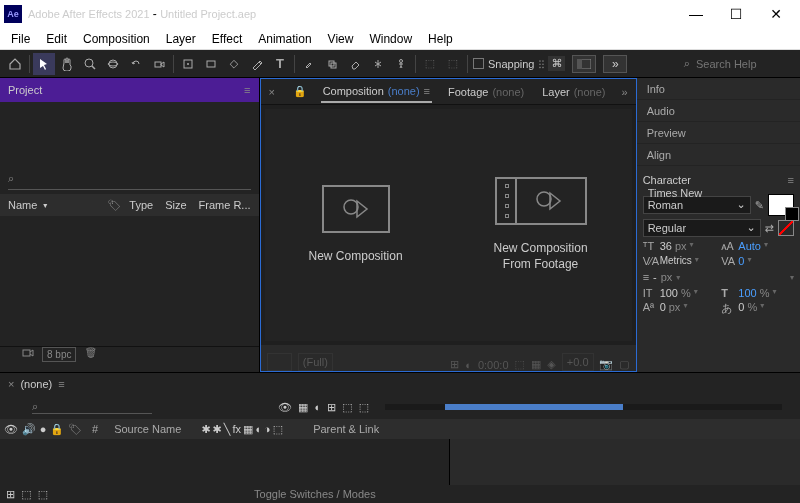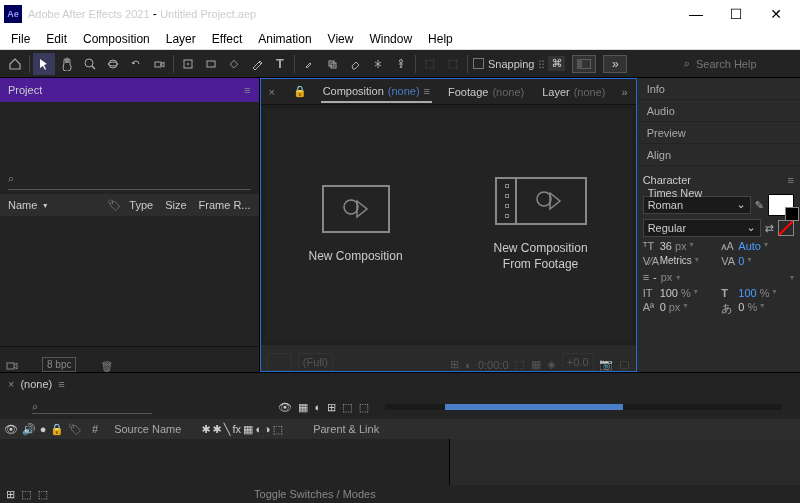--- a/index.html
+++ b/index.html
@@ -26,21 +26,21 @@
 .panel-tab .menu-icon{margin-left:auto;color:#888}
 .proj-header{height:62px;padding:6px}
 .proj-search{height:22px;margin:4px 8px;display:flex;align-items:center;gap:4px;border-bottom:1px solid #555}
 .proj-search .icon{color:#888}
 .proj-search input{background:transparent;border:none;flex:1;outline:none;color:#ccc}
 .proj-cols{height:22px;display:flex;align-items:center;background:#2d2d2d;padding:0 4px;gap:4px;font-size:10px;color:#aaa}
 .proj-cols .col{padding:0 4px}
 .proj-cols .col.name{flex:1;display:flex;align-items:center;gap:4px}
 .proj-cols .col.name::after{content:"▾";font-size:8px;margin-left:2px}
 .proj-list{flex:1;background:#232323}
-.proj-footer{height:26px;background:#232323;display:flex;align-items:flex-end;padding:0 6px;gap:24px;border-top:1px solid #111}
+.proj-footer{height:26px;background:#232323;display:flex;align-items:flex-start;padding:0 22px;gap:8px;border-top:1px solid #111}
 .proj-footer .item{color:#888;font-size:10px;display:flex;align-items:center;gap:3px}
 .center-panel{flex:1;background:#1f1f1f;display:flex;flex-direction:column;border:1px solid #2b6bd4;position:relative}
 .center-tabs{height:26px;display:flex;align-items:center;padding:0 8px;gap:14px;background:#232323;border-bottom:1px solid #111}
 .center-tabs .tab{display:flex;align-items:center;gap:4px;color:#888;font-size:11px;padding:4px 2px}
 .center-tabs .tab.active{color:#ccc;border-bottom:2px solid #aaa}
 .center-tabs .tab .none{color:#4a7ec9}
 .center-tabs .close{color:#888;margin-right:4px}
 .center-tabs .expand{margin-left:auto;color:#888}
 .comp-area{flex:1;display:flex;align-items:center;justify-content:center;gap:30px;background:#232323;margin:4px}
 .comp-card{width:155px;height:170px;display:flex;flex-direction:column;align-items:center;justify-content:center;gap:16px}

